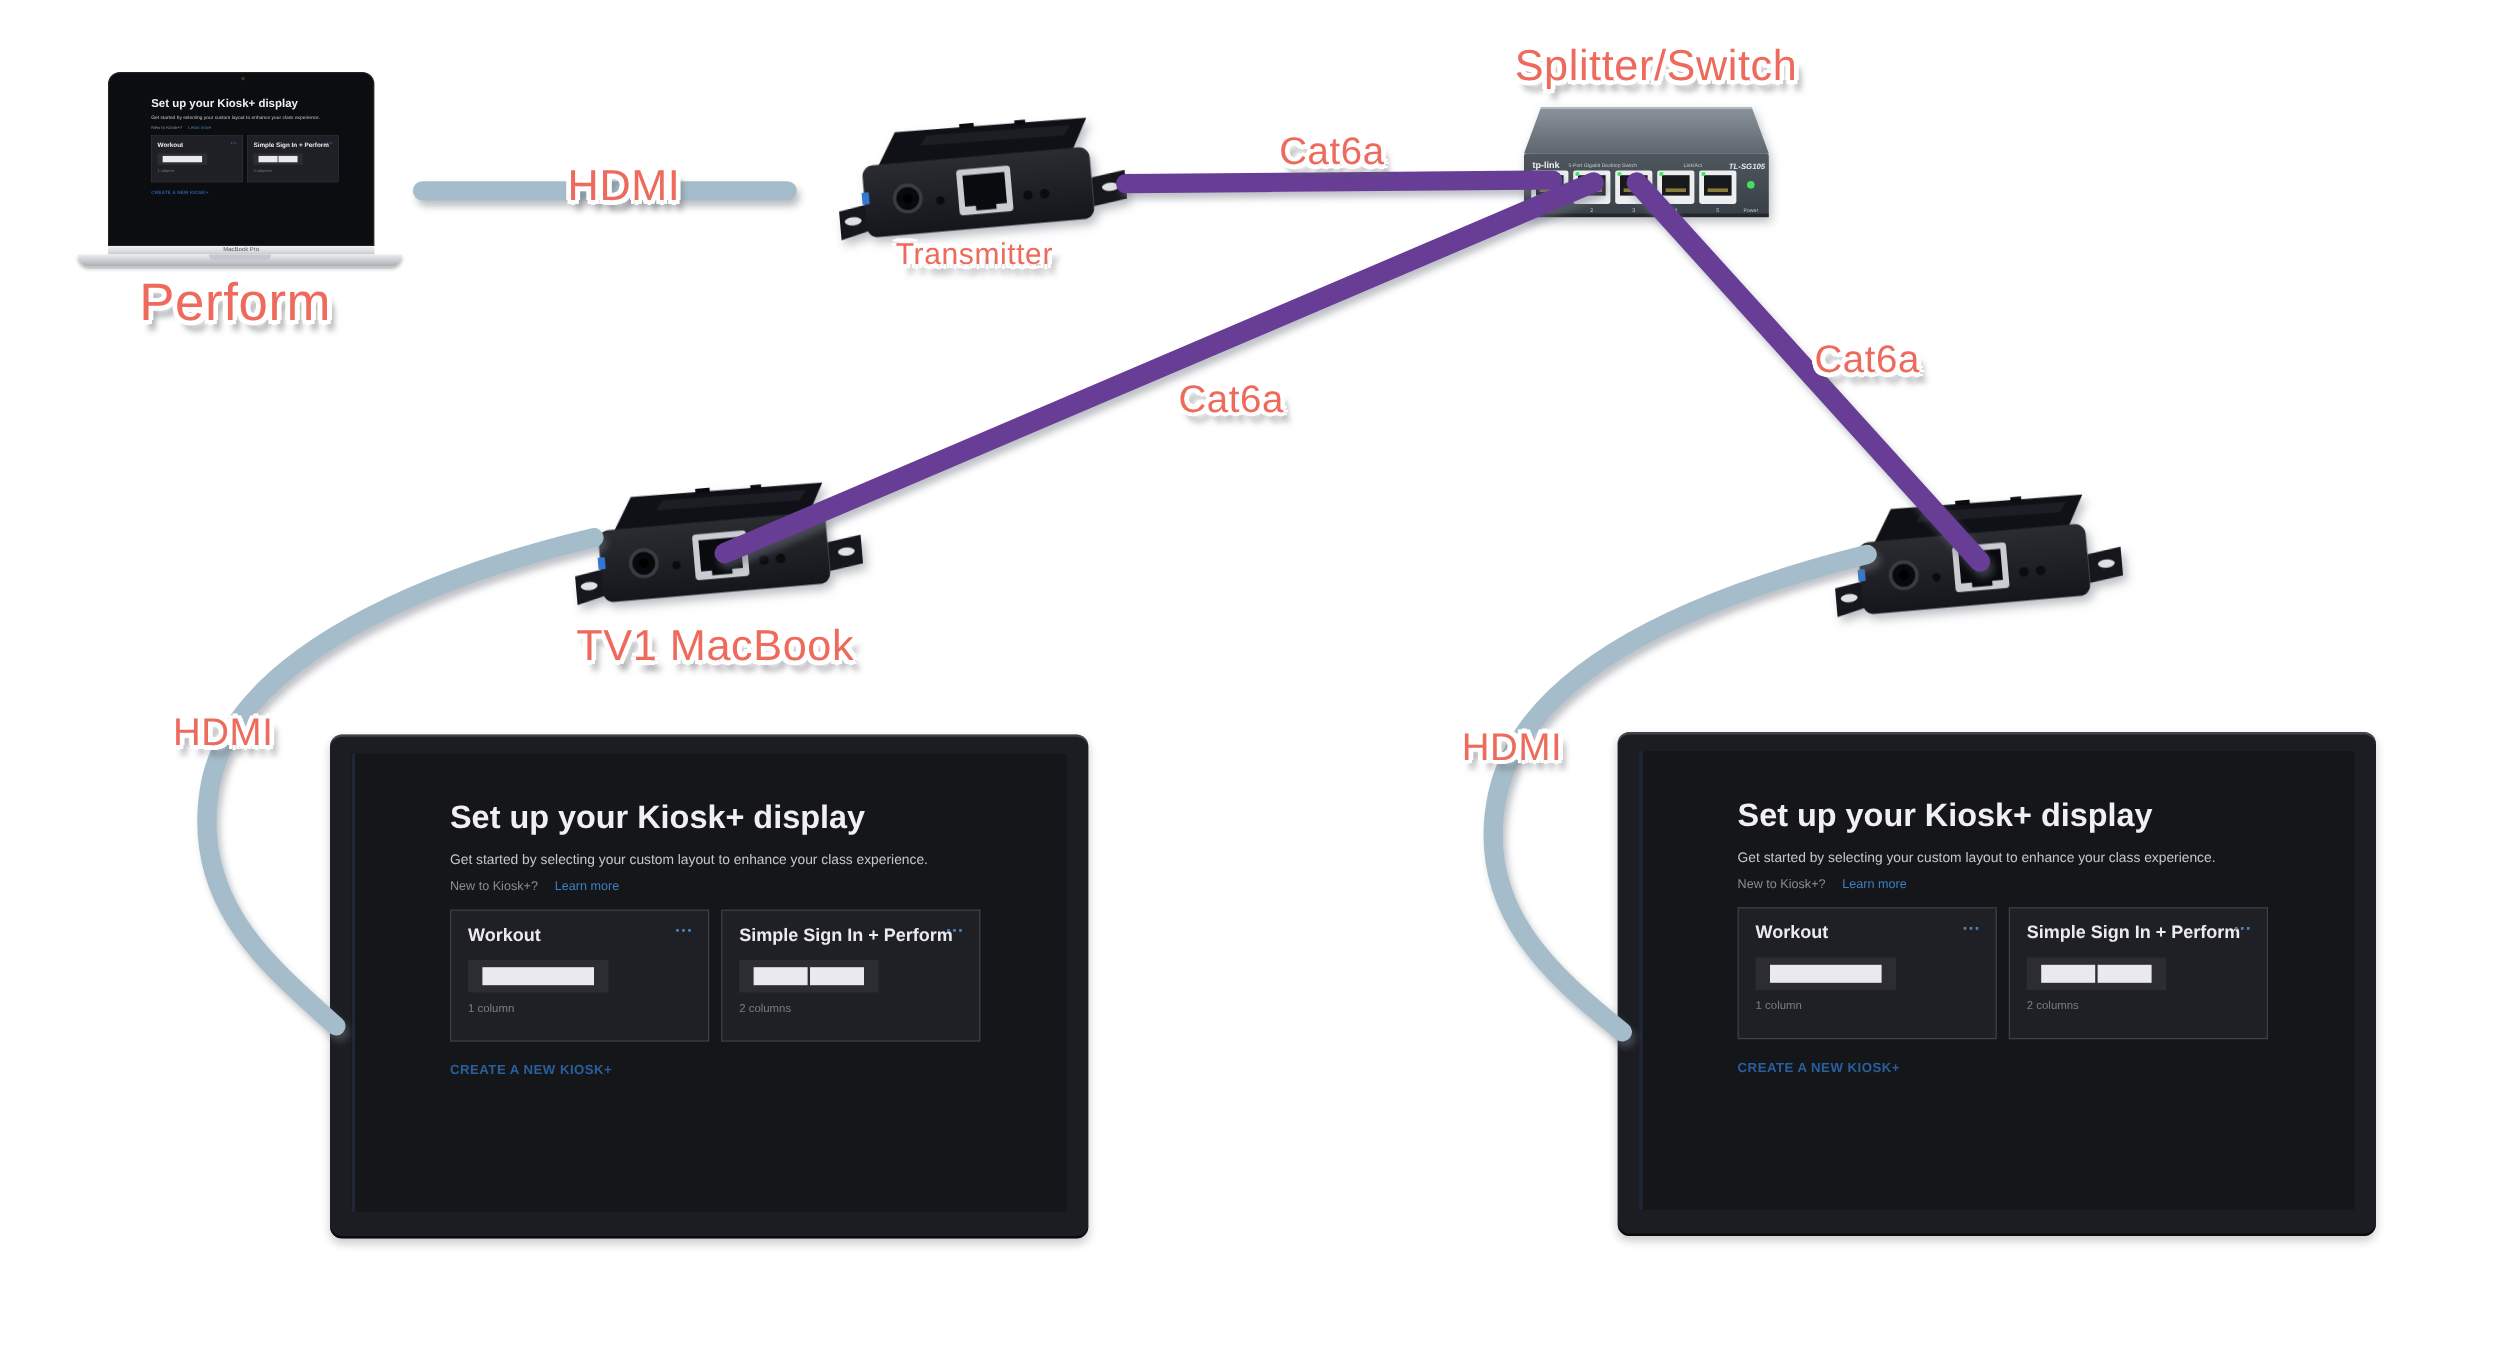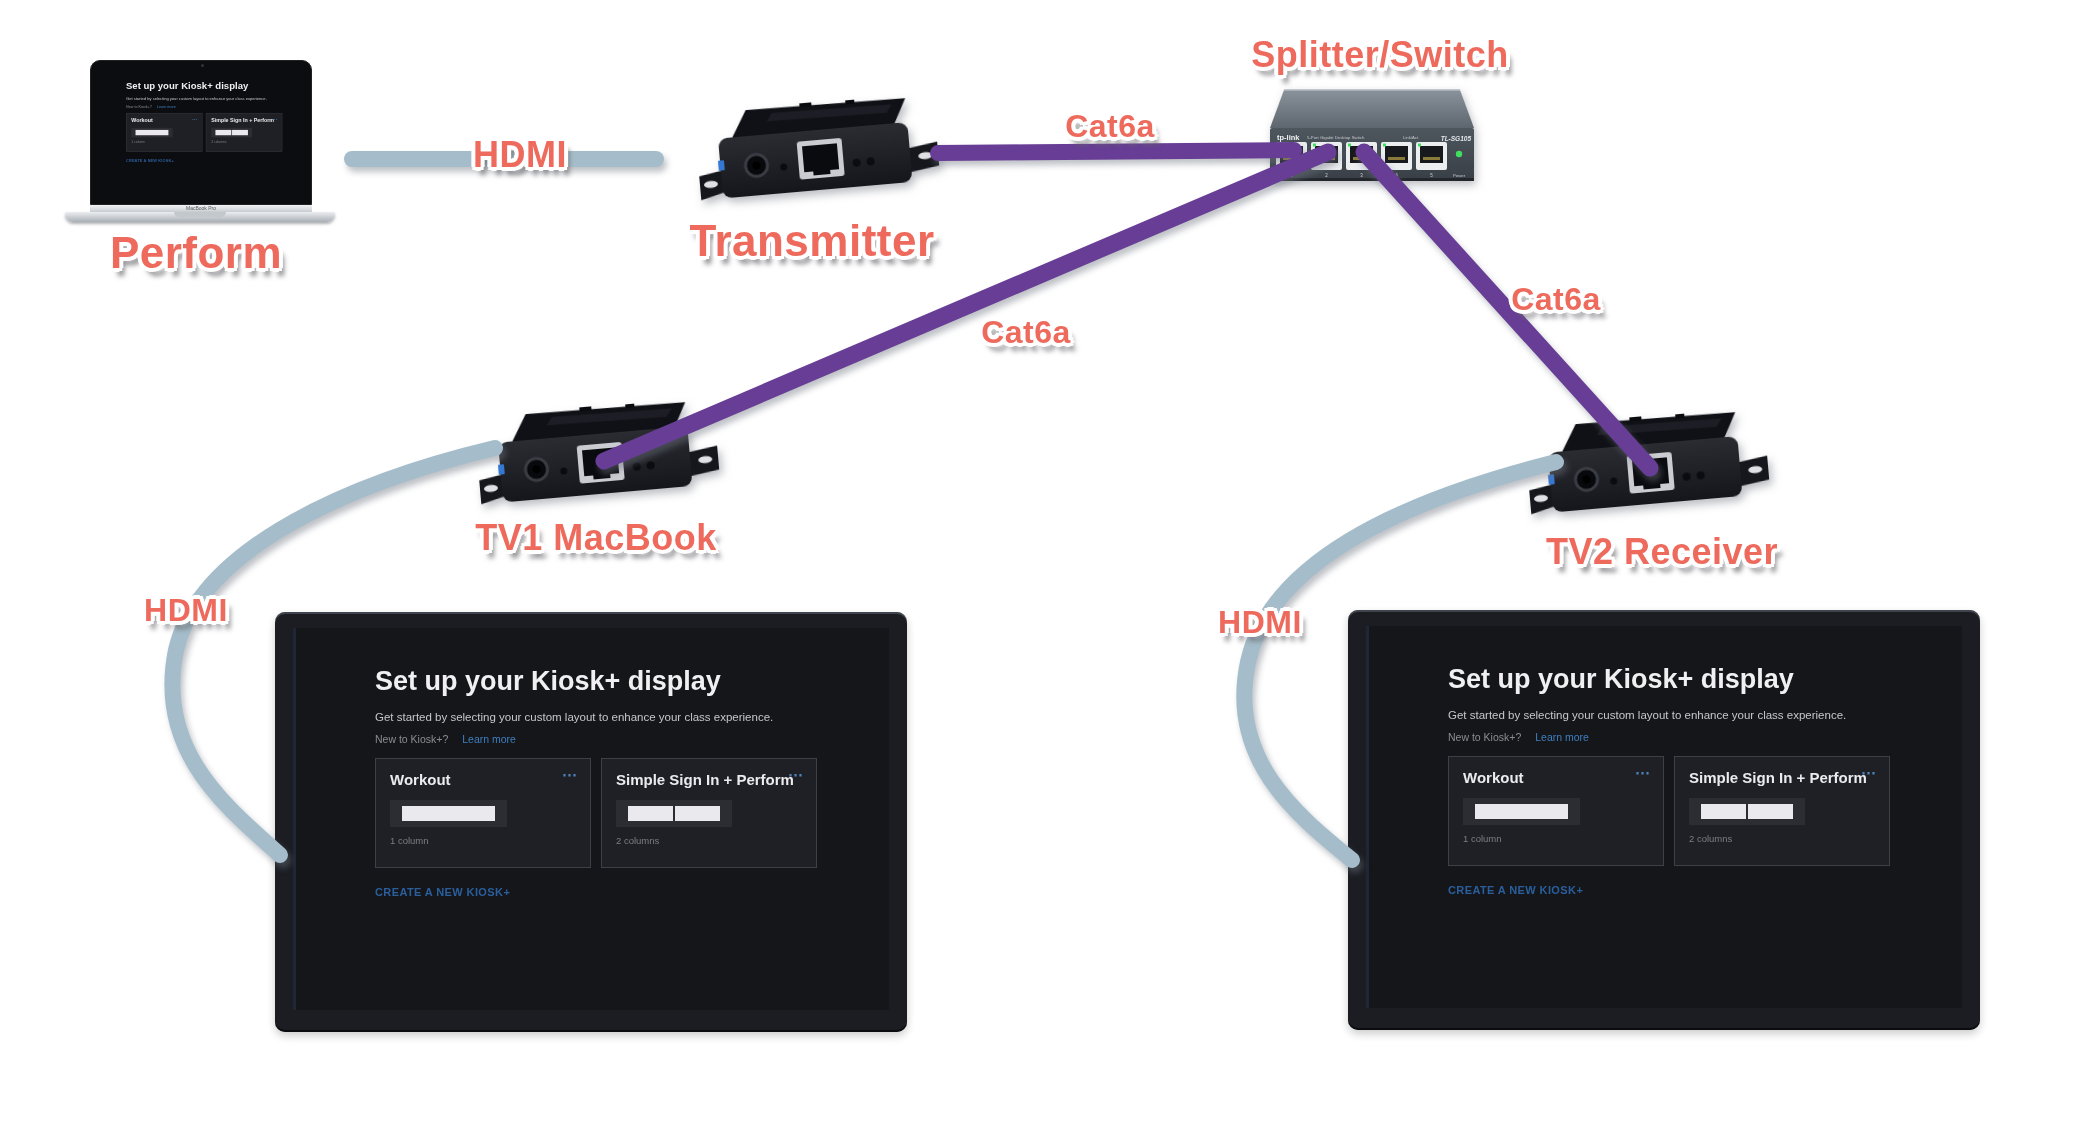--- a/index.html
+++ b/index.html
@@ -4,21 +4,21 @@
 <style>
   :root{
     --label_text:#ed6a5c; --hdmi_cable:#a5bdca; --cat6a_cable:#673d95;
     --link_blue:#3f7fbf; --create_blue:#2a5f9e; --led_green:#3fe05e; --bar_white:#e9e9ee;
   }
   html,body{margin:0;padding:0;background:#fff;}
   .canvas{position:relative;width:2088px;height:1142px;background:#fff;overflow:hidden;
           font-family:"Liberation Sans",sans-serif;}
 
   
-  .label{position:absolute;transform:translateX(-50%);font-weight:700;white-space:nowrap;
+  .label{position:absolute;transform:translateX(-50%);font-weight:400;white-space:nowrap;
     color:var(--label_text);z-index:40;letter-spacing:.5px;
     text-shadow:
       -3px -3px 0 #fff, 3px -3px 0 #fff, -3px 3px 0 #fff, 3px 3px 0 #fff,
       -4px 0 0 #fff, 4px 0 0 #fff, 0 -4px 0 #fff, 0 4px 0 #fff,
       5px 8px 5px rgba(100,100,105,.75);}
 
   
   .tv{position:absolute;width:632px;height:420px;background:#1b1d23;border-radius:10px;z-index:10;
       box-shadow:inset 0 2px 0 rgba(95,100,112,.55), inset 0 -2px 0 rgba(0,0,0,.6), 0 4px 8px rgba(0,0,0,.2);}
   .tv-screen{position:absolute;left:18px;top:16px;right:18px;bottom:22px;background:#15161a;
@@ -318,23 +318,22 @@
     <path d="M 352 159 L 656 159" fill="none" style="stroke:var(--hdmi_cable)" stroke-width="16" stroke-linecap="round"></path>
     <path d="M 938 153 L 1294 150" fill="none" style="stroke:var(--cat6a_cable)" stroke-width="16" stroke-linecap="round"></path>
     <path d="M 1328 152 L 604 461" fill="none" style="stroke:var(--cat6a_cable)" stroke-width="17" stroke-linecap="round"></path>
     <path d="M 1364 152 L 1650 468" fill="none" style="stroke:var(--cat6a_cable)" stroke-width="17" stroke-linecap="round"></path>
     <path d="M 495 448 C 360 480, 200 545, 176 650 C 155 752, 228 808, 280 855" fill="none" style="stroke:var(--hdmi_cable)" stroke-width="16" stroke-linecap="round"></path>
     <path d="M 1556 462 C 1428 494, 1272 552, 1248 662 C 1227 760, 1298 816, 1352 860" fill="none" style="stroke:var(--hdmi_cable)" stroke-width="16" stroke-linecap="round"></path>
   </svg>
 
   <div class="label" style="left:196px;top:228px;font-size:44px;">Perform</div>
   <div class="label" style="left:520px;top:134px;font-size:36px;">HDMI</div>
-  <div class="label" style="left:812px;top:216px;font-size:44px;">Transmitter</div>
+  <div class="label" style="left:812px;top:198px;font-size:25px;">Transmitter</div>
   <div class="label" style="left:1110px;top:108px;font-size:32px;">Cat6a</div>
   <div class="label" style="left:1380px;top:34px;font-size:36px;">Splitter/Switch</div>
   <div class="label" style="left:1026px;top:314px;font-size:32px;">Cat6a</div>
   <div class="label" style="left:1556px;top:281px;font-size:32px;">Cat6a</div>
   <div class="label" style="left:596px;top:517px;font-size:36px;">TV1 MacBook</div>
-  <div class="label" style="left:1662px;top:531px;font-size:36px;">TV2 Receiver</div>
   <div class="label" style="left:186px;top:592px;font-size:32px;">HDMI</div>
   <div class="label" style="left:1260px;top:604px;font-size:32px;">HDMI</div>
 
 </div>
 
 </body></html>

